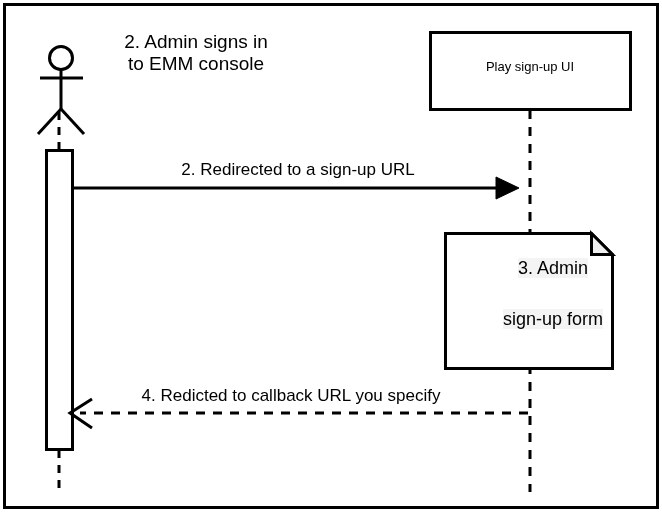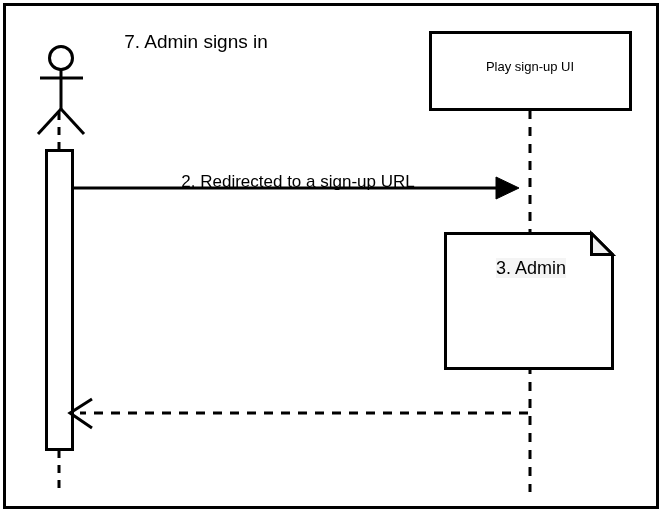--- a/index.html
+++ b/index.html
@@ -49,34 +49,33 @@
     width: 202px;
     font-size: 13px;
   }
 
   
   #message-2-label {
     left: 108px;
     top: 160px;
     width: 380px;
     font-size: 17px;
-    margin-top: 12px;
   }
 
   
   #message-4-label {
     left: 86px;
     top: 386px;
     width: 410px;
     font-size: 17px;
   }
 
   
   #note-text {
-    left: 448px;
+    left: 470px;
     top: 256px;
     width: 166px;
     font-size: 18px;
     line-height: 1.42;
   }
   #note-text span {
     background: #f4f4f4;
   }
 </style>
 </head>
@@ -118,22 +117,23 @@
       <path d="M 445.5 233.5 L 591.5 233.5 L 612.5 254.5 L 612.5 368.5 L 445.5 368.5 Z" fill="#ffffff" stroke="#000000" stroke-width="3"></path>
       <path d="M 591.5 233.5 L 591.5 254.5 L 612.5 254.5 Z" fill="#f0f0f0" stroke="#000000" stroke-width="3" stroke-linejoin="miter"></path>
     </g>
 
     <g>
       <line x1="528" y1="413" x2="80" y2="413" stroke="#000000" stroke-width="3" stroke-dasharray="9 8"></line>
       <polyline points="92,399 70,413 92,428" fill="none" stroke="#000000" stroke-width="3" stroke-linecap="butt" stroke-linejoin="miter"></polyline>
     </g>
   </svg>
 
-  <div class="dg-text" id="actor-step-label"><span>7. Admin signs in</span><br></div>
+  <div class="dg-text" id="actor-step-label"><span>2. Admin signs in</span><br><span>to EMM console</span></div>
 
   <div class="dg-text" id="participant-label">Play sign-up UI</div>
 
   <div class="dg-text" id="message-2-label">2. Redirected to a sign-up URL</div>
 
+  <div class="dg-text" id="message-4-label">4. Redicted to callback URL you specify</div>
 
-  <div class="dg-text" id="note-text"><span>3. Admin</span><br><br></div>
+  <div class="dg-text" id="note-text"><span>3. Admin</span><br><br><span>sign-up form</span></div>
 
 </div>
 
 </body></html>

